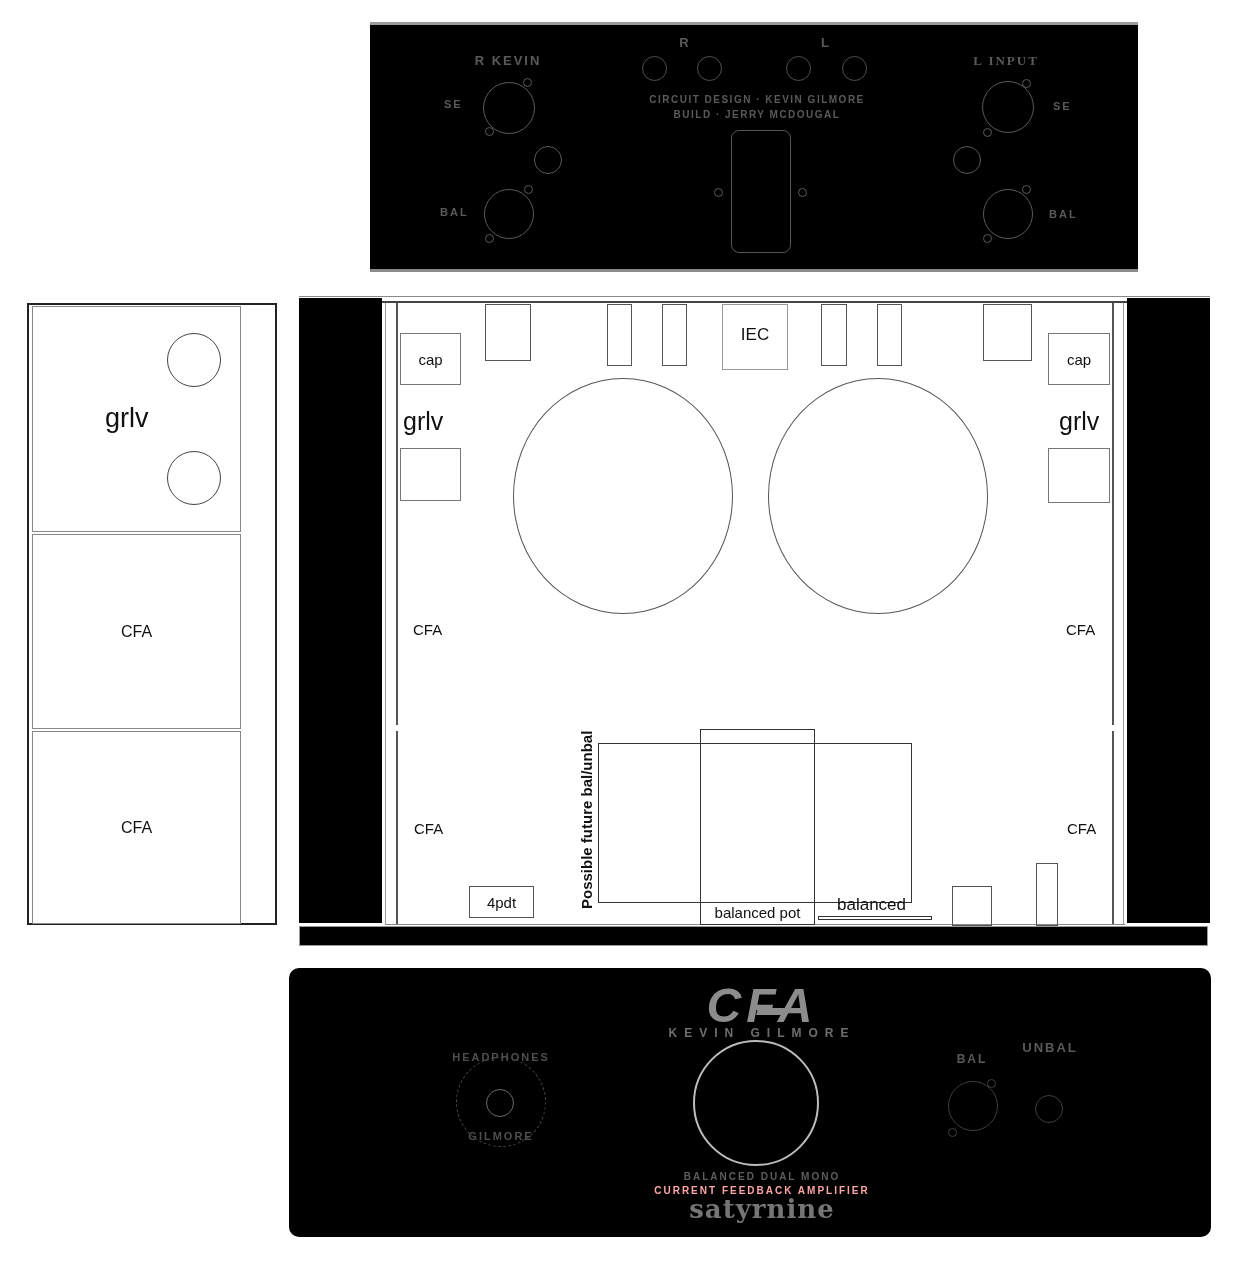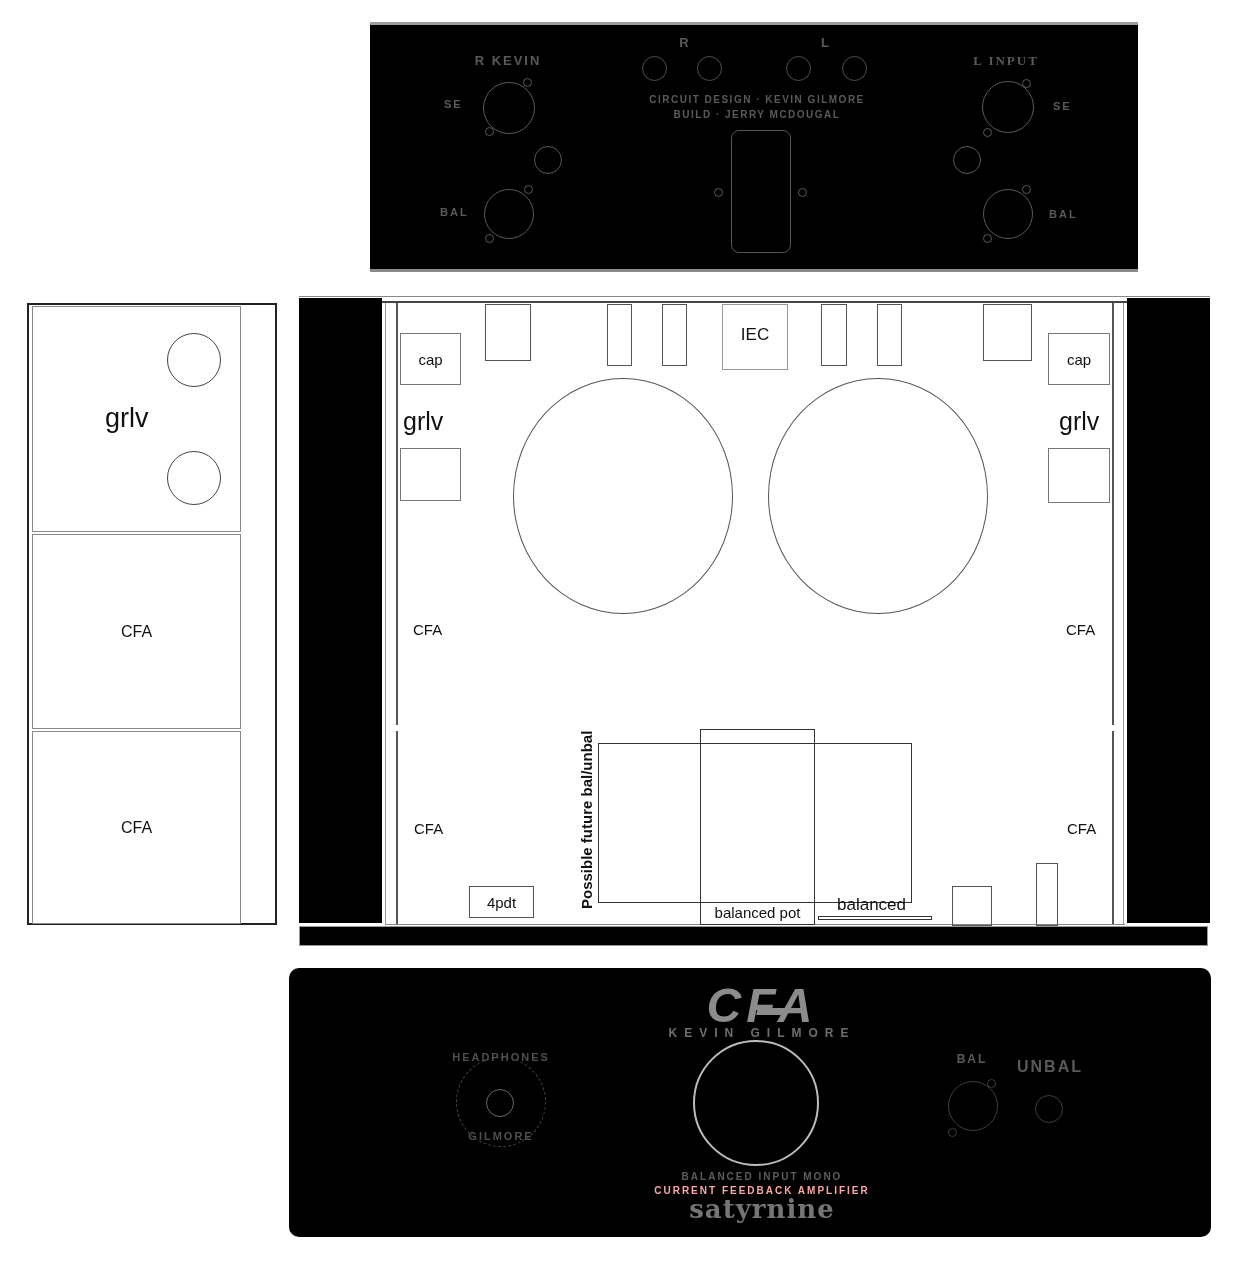--- a/index.html
+++ b/index.html
@@ -148,24 +148,24 @@
     <div class="p tek tekc" style="left:323px;top:58px;width:300px;letter-spacing:7px;color:#6e6e6e;font-size:12px;">KEVIN GILMORE</div>
 
     <div class="p circ" style="left:404px;top:72px;width:126px;height:126px;border:2px solid #bcbcbc;"></div>
 
     <div class="p" style="left:167px;top:89px;width:90px;height:90px;border:1.5px dashed #454545;border-radius:50%;"></div>
     <div class="p circ" style="left:197px;top:121px;width:28px;height:28px;border-color:#6a6a6a;"></div>
     <div class="p tek tekc" style="left:132px;top:83px;width:160px;font-size:11px;color:#4f4f4f;">HEADPHONES</div>
     <div class="p tek tekc" style="left:132px;top:162px;width:160px;font-size:11px;color:#4f4f4f;">GILMORE</div>
 
     <div class="p tek tekc" style="left:643px;top:84px;width:80px;font-size:12px;">BAL</div>
-    <div class="p tek tekc" style="left:721px;top:90px;width:80px;font-size:16px;">UNBAL</div>
+    <div class="p tek tekc" style="left:721px;top:72px;width:80px;font-size:13px;">UNBAL</div>
     <div class="p circ" style="left:659px;top:113px;width:50px;height:50px;border-color:#3f3f3f;"></div>
     <div class="p circ" style="left:698px;top:111px;width:9px;height:9px;border-color:#3f3f3f;"></div>
     <div class="p circ" style="left:659px;top:160px;width:9px;height:9px;border-color:#3f3f3f;"></div>
     <div class="p circ" style="left:746px;top:127px;width:28px;height:28px;border-color:#3f3f3f;"></div>
 
-    <div class="p tek tekc" style="left:323px;top:203px;width:300px;color:#5d5d5d;">BALANCED INPUT MONO</div>
+    <div class="p tek tekc" style="left:323px;top:203px;width:300px;color:#5d5d5d;">BALANCED DUAL MONO</div>
     <div class="p tek tekc" style="left:323px;top:217px;width:300px;color:#fca5a5;">CURRENT FEEDBACK AMPLIFIER</div>
     <div class="p tekc nw" style="left:373px;top:226px;width:200px;font-family:'DejaVu Serif',serif;font-weight:bold;font-size:26px;color:#757575;letter-spacing:1px;">satyrnine</div>
   </div>
 
 </div>
 
 </body></html>

